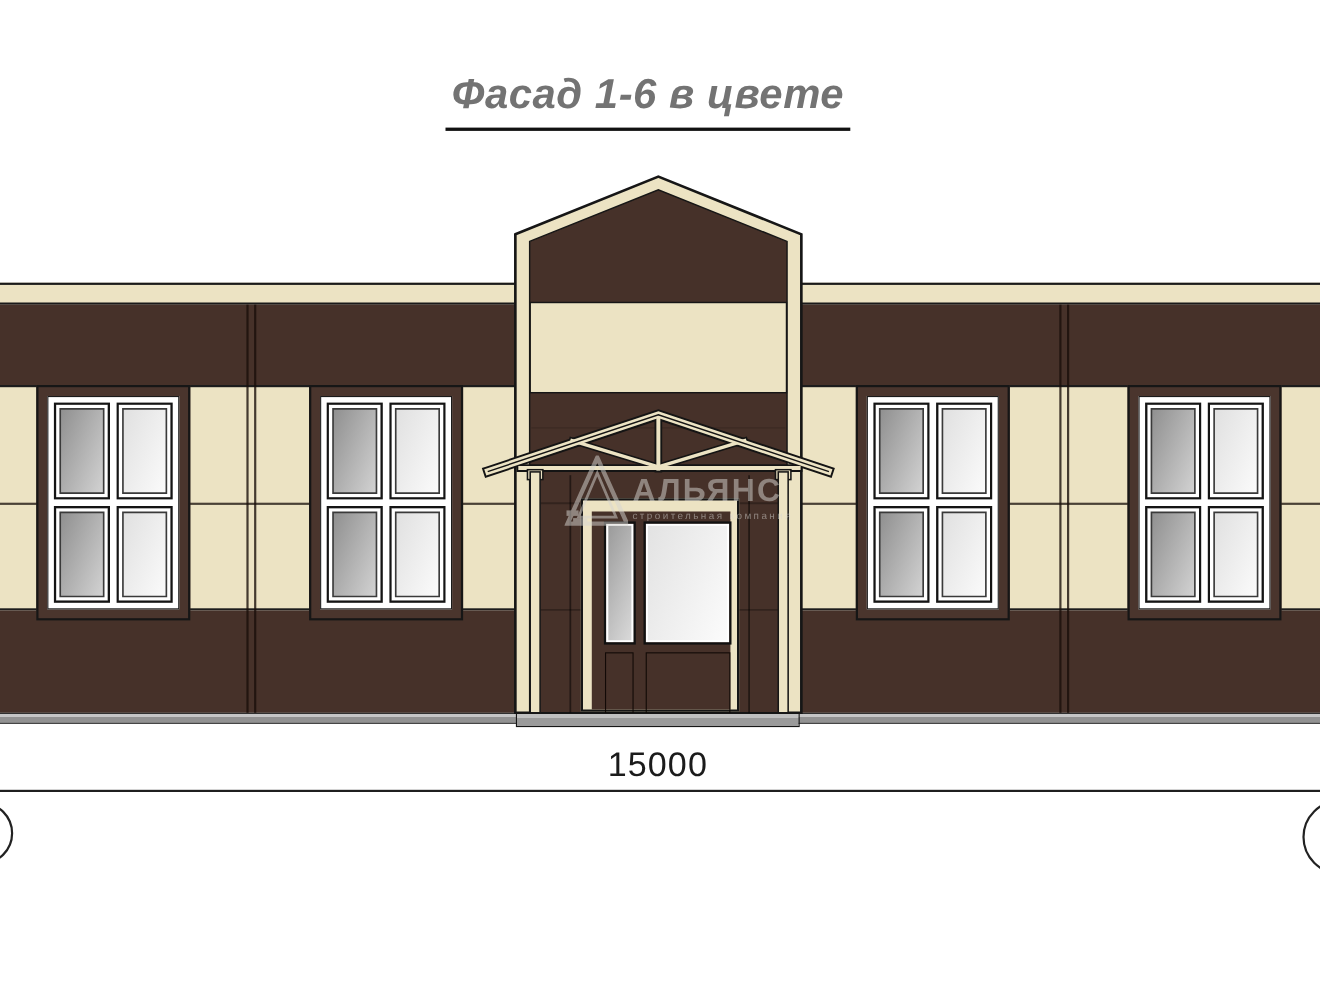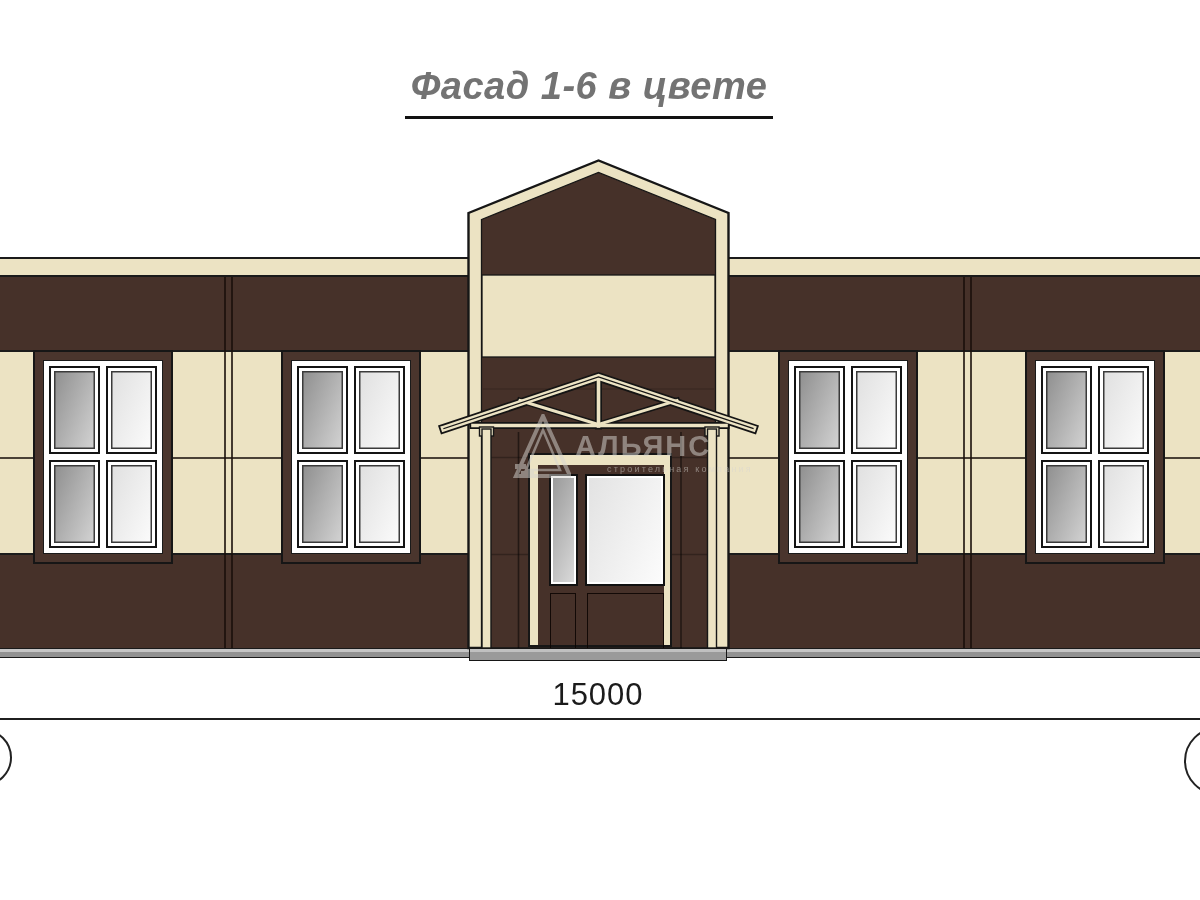--- a/index.html
+++ b/index.html
@@ -119,21 +119,21 @@
   .watermark { left: 505px; top: 410px; width: 210px; height: 72px; opacity: 0.5; color: #d8d6d2; }
   .wm-logo { position: absolute; left: 8px; top: 4px; }
   .wm-name {
     position: absolute; left: 70px; top: 22px;
     font: bold 29px/1 "Liberation Sans", sans-serif;
     letter-spacing: 2px;
   }
   .wm-tagline {
     position: absolute; left: 70px; top: 55px;
     font: 9px/1 "Liberation Sans", sans-serif;
-    letter-spacing: 2.2px; white-space: nowrap; margin-left: 32px;
+    letter-spacing: 2.2px; white-space: nowrap;
   }
 
   
   .dim-line { left: 0; right: 0; top: 718px; height: 2px; background: #1f1f1f; }
   .dim-text {
     left: -4px; right: 0; top: 679px; text-align: center;
     font: 31px/1 "Liberation Sans", sans-serif; color: #1b1b1b; letter-spacing: 1px;
   }
   .bubble { border: 2.3px solid #222; border-radius: 50%; background: #fff; }
   .bubble.left  { left: -45px; top: 729px; width: 57px; height: 57px; }

